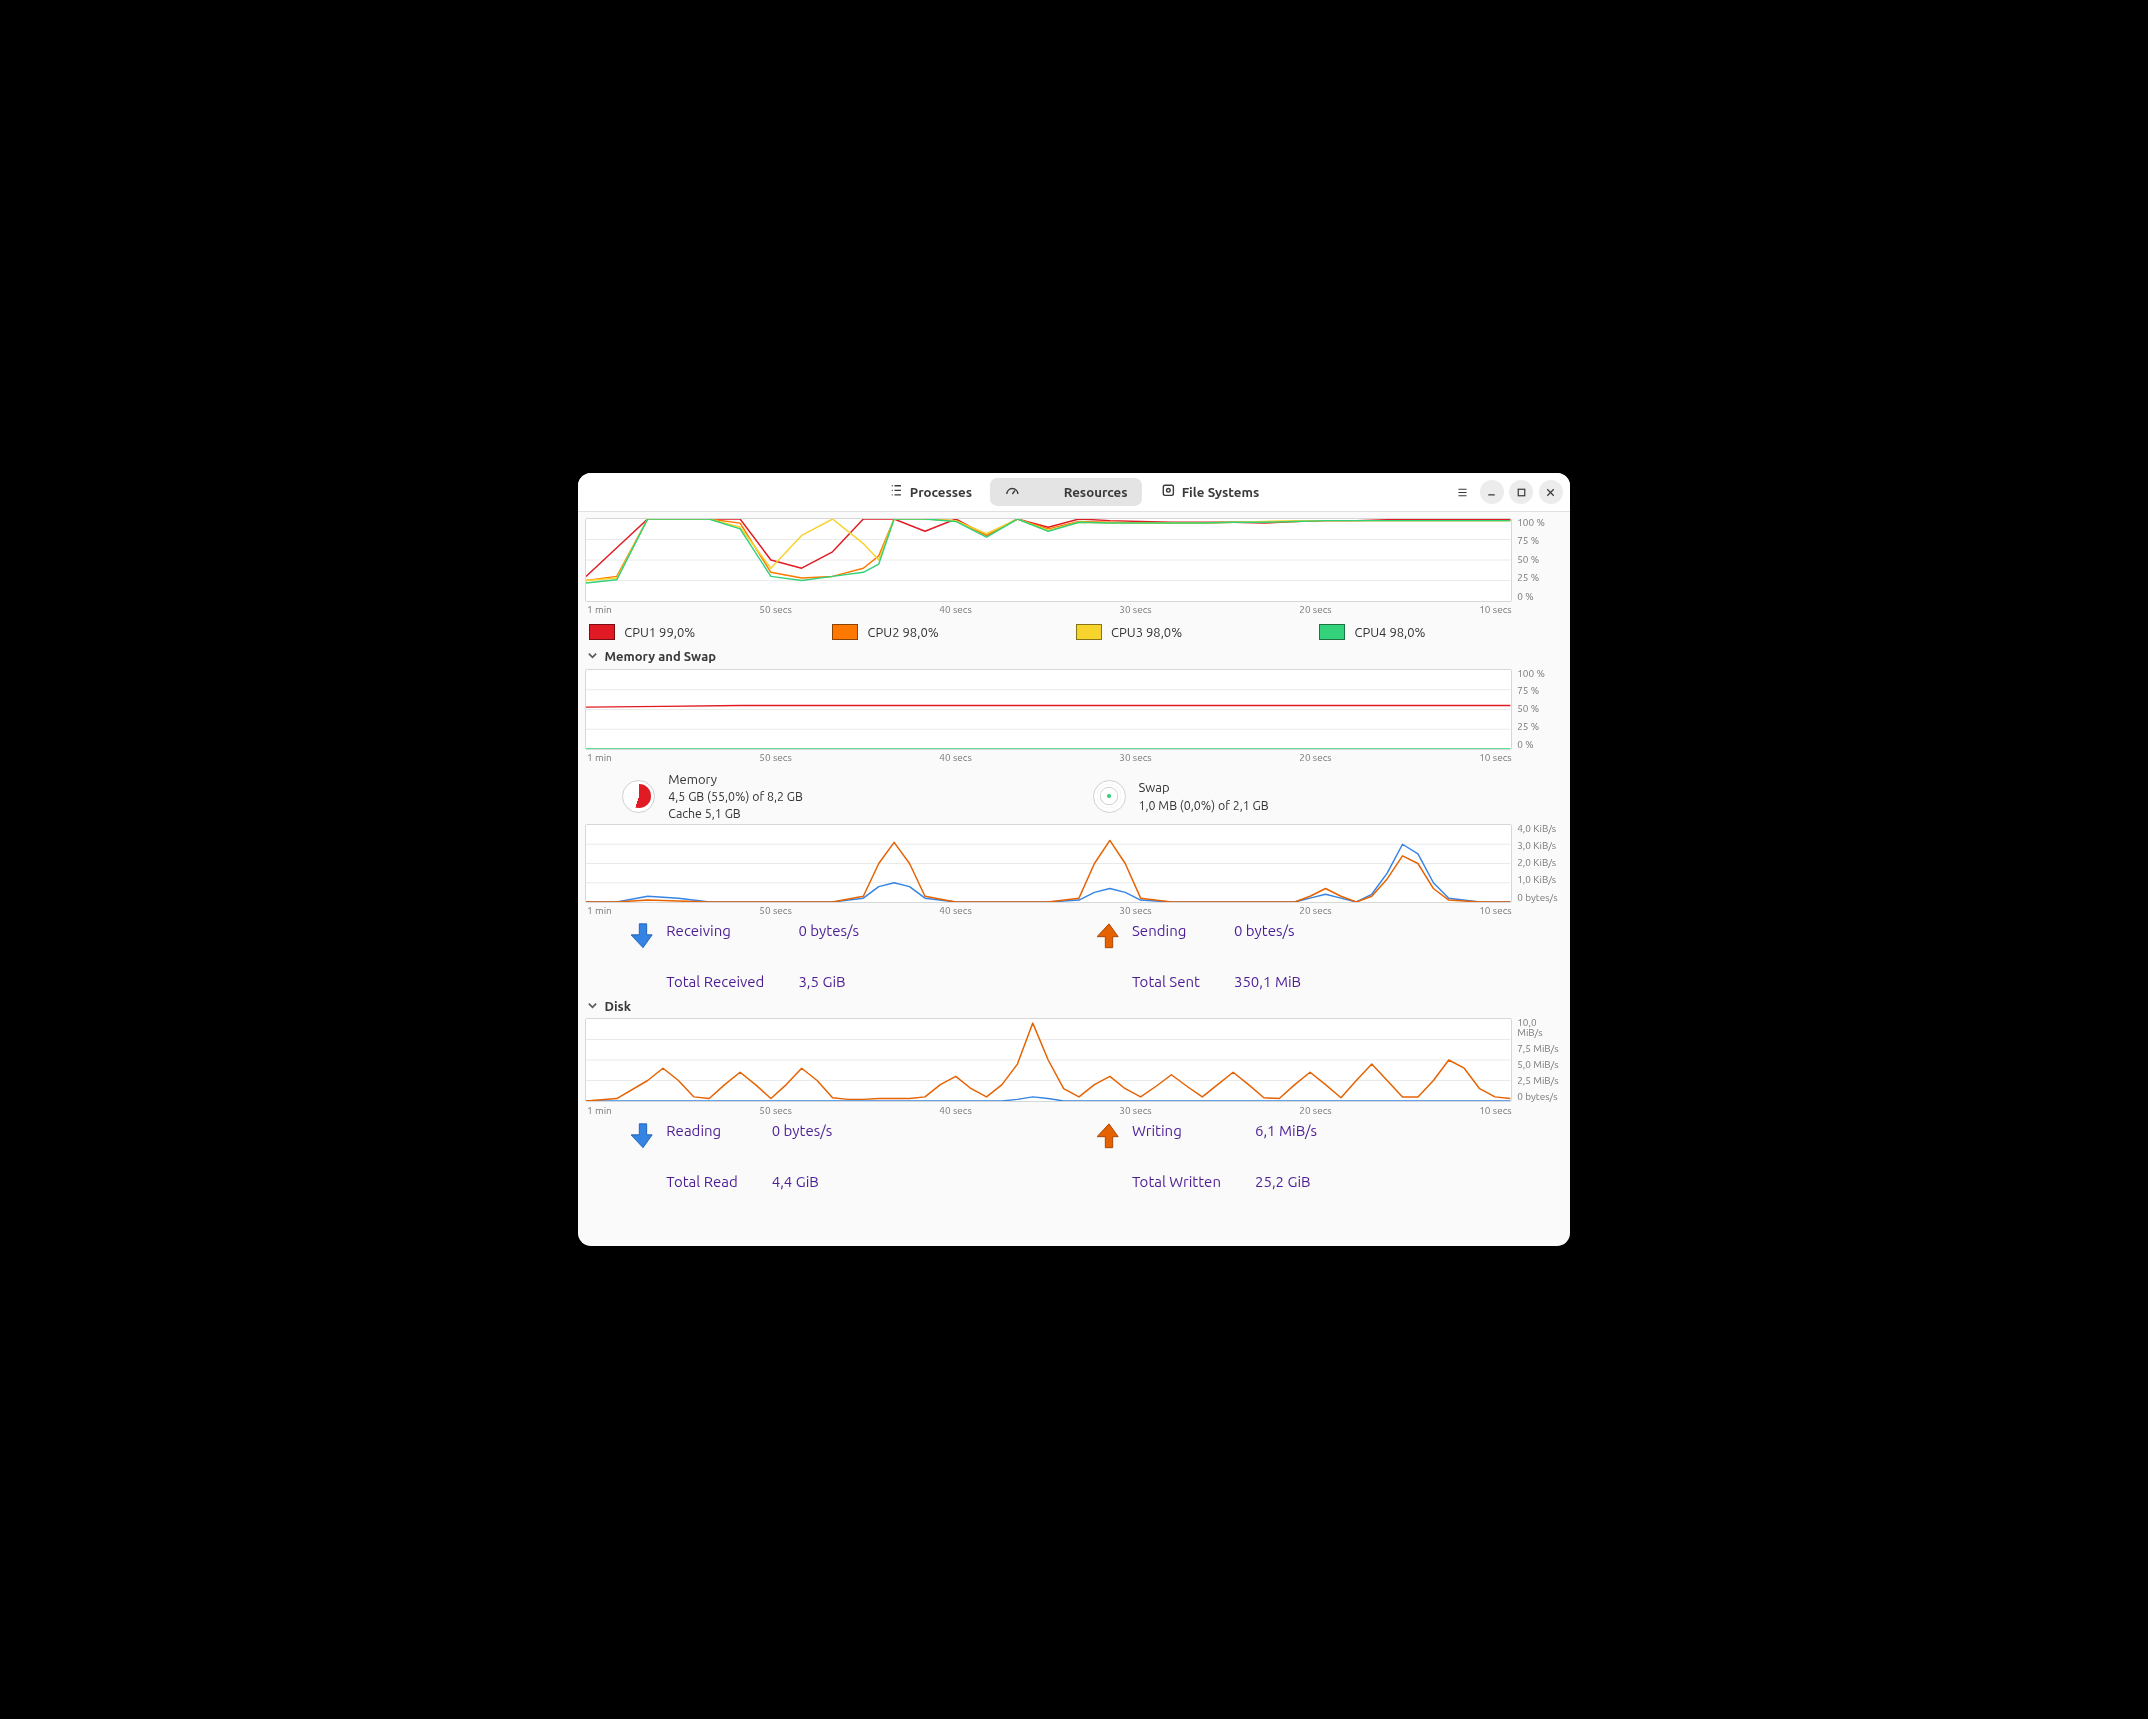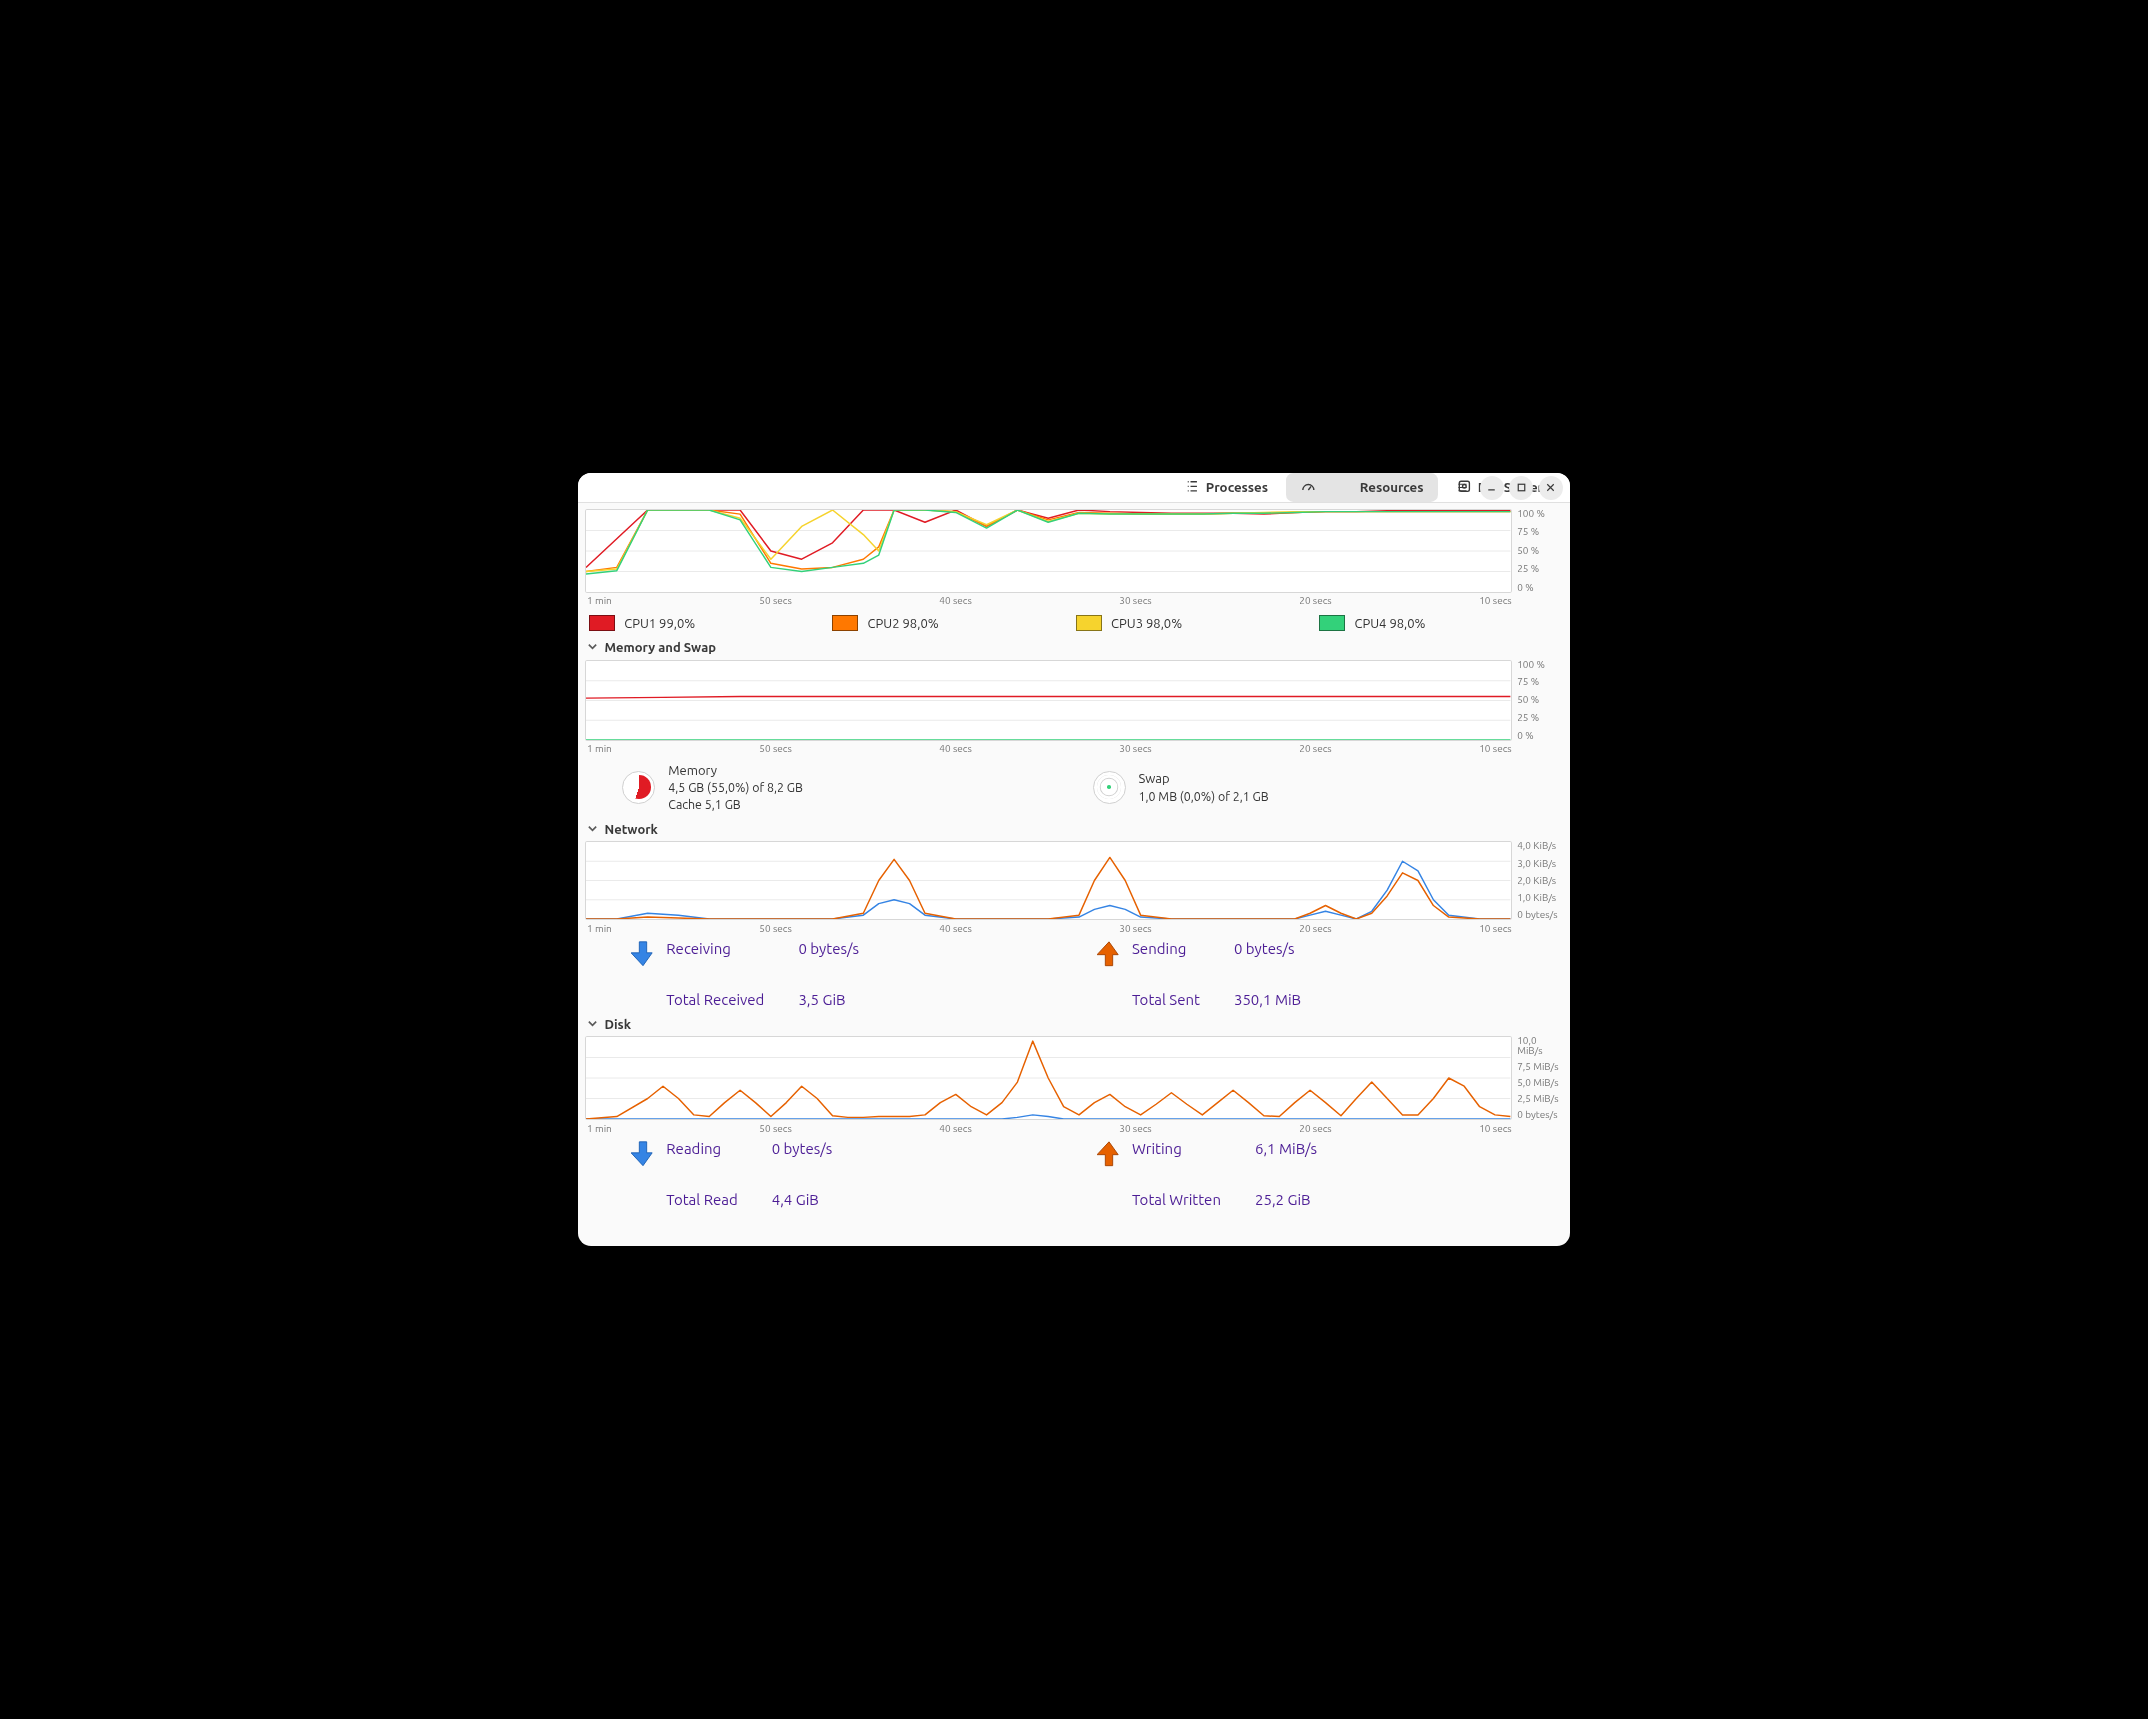--- a/index.html
+++ b/index.html
@@ -18,26 +18,26 @@
     height: 773px;
     background: #fafafa;
     border-radius: 13px;
     box-shadow: 0 5.5px 37px rgba(0,0,0,0.6);
     overflow: hidden;
     display: flex;
     flex-direction: column;
   }
   
   .headerbar {
-    height: 30px;
+    height: 39px;
     background: #fff;
     border-bottom: 0.9px solid #e0e0e0;
     display: flex;
     align-items: center;
-    justify-content: flex-end;
+    justify-content: center;
     position: relative;
   }
   .tabs { display: flex; gap: 3.7px; }
   .tab {
     display: flex; align-items: center; gap: 6.4px;
     padding: 5.5px 14.7px;
     border-radius: 7.3px;
     font-weight: 700;
     font-size: 13.3px;
     color: #3a3a3a;
@@ -278,26 +278,20 @@
               <div style="position: absolute; inset: 10px; border-radius: 50%; background: rgb(51, 209, 122);"></div>
             </div>
         </div>
         <div class="mem-text">
           <div class="title">Swap</div>
           <div>1,0 MB (0,0%) of 2,1 GB</div>
         </div>
       </div>
     </div>
 
-    <div class="section-header">
-      <span><svg viewBox="0 0 12 12">
-            <path d="M2 4l4 4 4-4"></path>
-          </svg></span>
-      <span>Network</span>
-    </div>
     <div class="chart-row">
       <div class="chart-area" id="chart-network" style="height:79px"><svg viewBox="0 0 1006 84" width="100%" height="100%" preserveAspectRatio="none">
             <line x1="0" x2="1006" y1="21" y2="21" stroke="#e8e8e8" stroke-width="1"></line>
             <line x1="0" x2="1006" y1="42" y2="42" stroke="#e8e8e8" stroke-width="1"></line>
             <line x1="0" x2="1006" y1="63" y2="63" stroke="#e8e8e8" stroke-width="1"></line>
             <path d="M0.0 84.0 L33.5 84.0 L67.1 77.7 L100.6 79.8 L134.1 84.0 L167.7 84.0 L201.2 84.0 L234.7 84.0 L268.3 84.0 L301.8 79.8 L318.6 67.2 L335.3 63.0 L352.1 67.2 L368.9 79.8 L402.4 84.0 L435.9 84.0 L469.5 84.0 L503.0 84.0 L536.5 81.9 L553.3 73.5 L570.1 69.3 L586.8 73.5 L603.6 81.9 L637.1 84.0 L670.7 84.0 L704.2 84.0 L737.7 84.0 L771.3 84.0 L788.0 79.8 L804.8 75.6 L821.6 79.8 L838.3 84.0 L855.1 75.6 L871.9 52.5 L888.6 21.0 L905.4 31.5 L922.2 63.0 L938.9 79.8 L972.5 84.0 L1006.0 84.0" fill="none" stroke="#3584e4" stroke-width="1.6" stroke-linejoin="round"></path>
             <path d="M0.0 84.0 L33.5 84.0 L67.1 81.9 L100.6 83.0 L134.1 84.0 L167.7 84.0 L201.2 84.0 L234.7 84.0 L268.3 84.0 L301.8 77.7 L318.6 42.0 L335.3 18.9 L352.1 42.0 L368.9 77.7 L402.4 84.0 L435.9 84.0 L469.5 84.0 L503.0 84.0 L536.5 79.8 L553.3 42.0 L570.1 16.8 L586.8 42.0 L603.6 79.8 L637.1 84.0 L670.7 84.0 L704.2 84.0 L737.7 84.0 L771.3 84.0 L788.0 77.7 L804.8 69.3 L821.6 77.7 L838.3 84.0 L855.1 77.7 L871.9 58.8 L888.6 33.6 L905.4 42.0 L922.2 69.3 L938.9 81.9 L972.5 84.0 L1006.0 84.0" fill="none" stroke="#e66100" stroke-width="1.6" stroke-linejoin="round"></path>
           </svg></div>
       <div class="yaxis" id="yaxis-network">
           <span>4,0 KiB/s</span>

